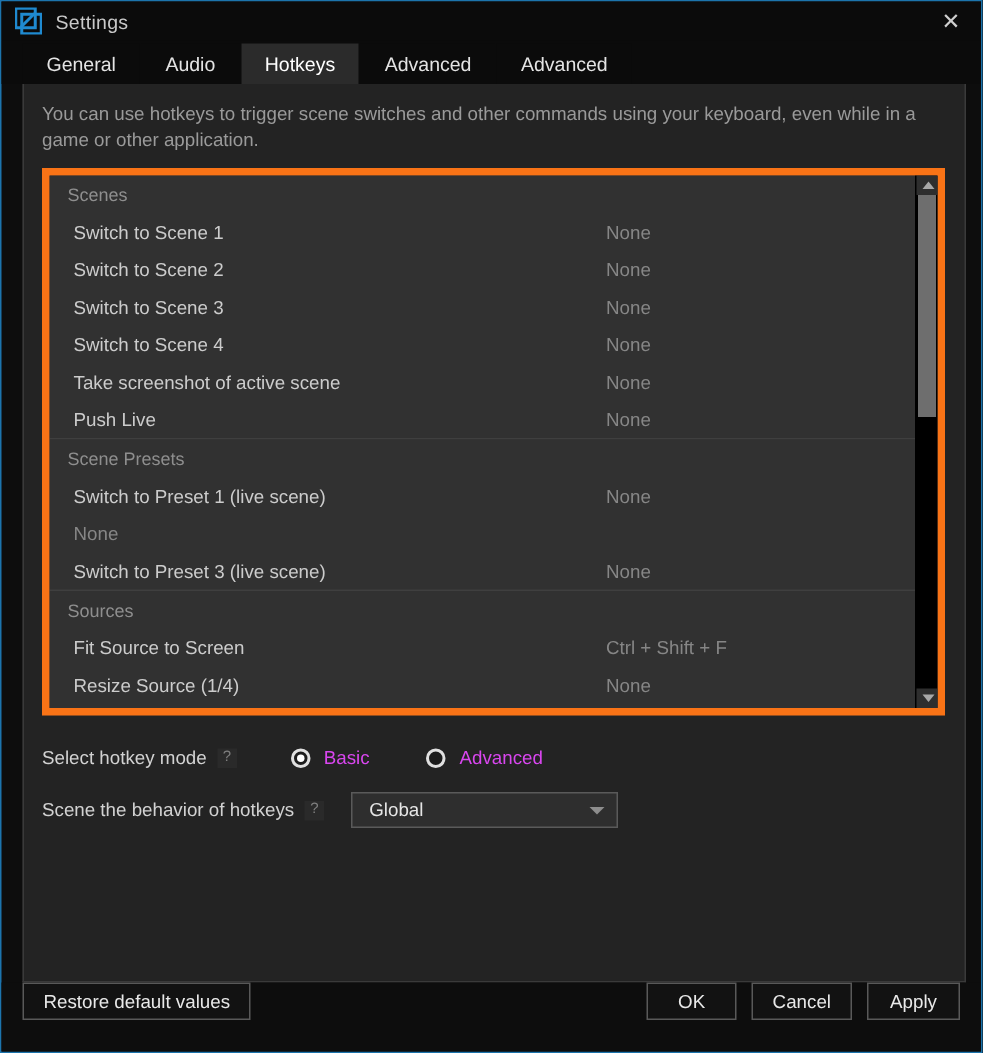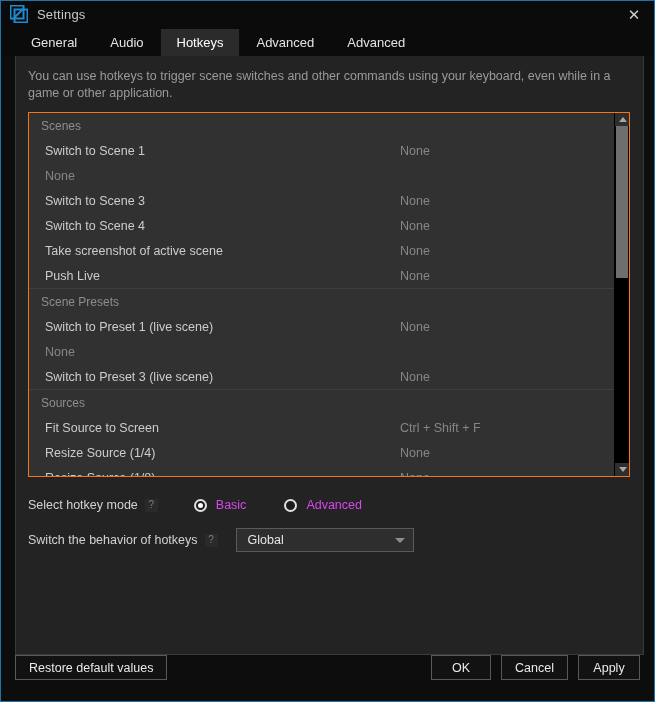--- a/index.html
+++ b/index.html
@@ -104,21 +104,21 @@
   #description {
     color: #9a9a9a;
     font-size: 12.5px;
     line-height: 17px;
     padding: 12px 14px 10px 12px;
   }
 
   
   #list-wrap {
     margin: 0 13px 0 12px;
-    border: 1px solid #f97316;
+    border: 5px solid #f97316;
     background: #313131;
     height: 365px;
     min-height: 365px;
     box-sizing: border-box;
     display: flex;
     position: relative;
     overflow: hidden;
   }
   #list-inner {
     flex: 1 1 auto;
@@ -347,20 +347,21 @@
     <div id="list-wrap">
       <div id="list-inner">
 
         <div class="group">
           <div class="group-header">Scenes</div>
           <div class="row">
             <div class="row-label">Switch to Scene 1</div>
             <div class="row-binding">None</div>
           </div>
           <div class="row">
+            <div class="row-label">Switch to Scene 2</div>
             <div class="row-binding">None</div>
           </div>
           <div class="row">
             <div class="row-label">Switch to Scene 3</div>
             <div class="row-binding">None</div>
           </div>
           <div class="row">
             <div class="row-label">Switch to Scene 4</div>
             <div class="row-binding">None</div>
           </div>
@@ -432,21 +433,21 @@
             <span class="radio-label">Basic</span>
           </span>
           <span class="radio-item">
             <span class="radio-circle"></span>
             <span class="radio-label">Advanced</span>
           </span>
         </span>
       </div>
 
       <div class="mode-row" id="behavior-row">
-        <span class="mode-label">Switch the behavior of hotkeys</span>
+        <span class="mode-label">Scene the behavior of hotkeys</span>
         <span class="help-badge">?</span>
         <span id="dropdown">
           <span id="dropdown-value">Global</span>
           <span id="dropdown-chevron"></span>
         </span>
       </div>
     </div>
 
   </div>
 

